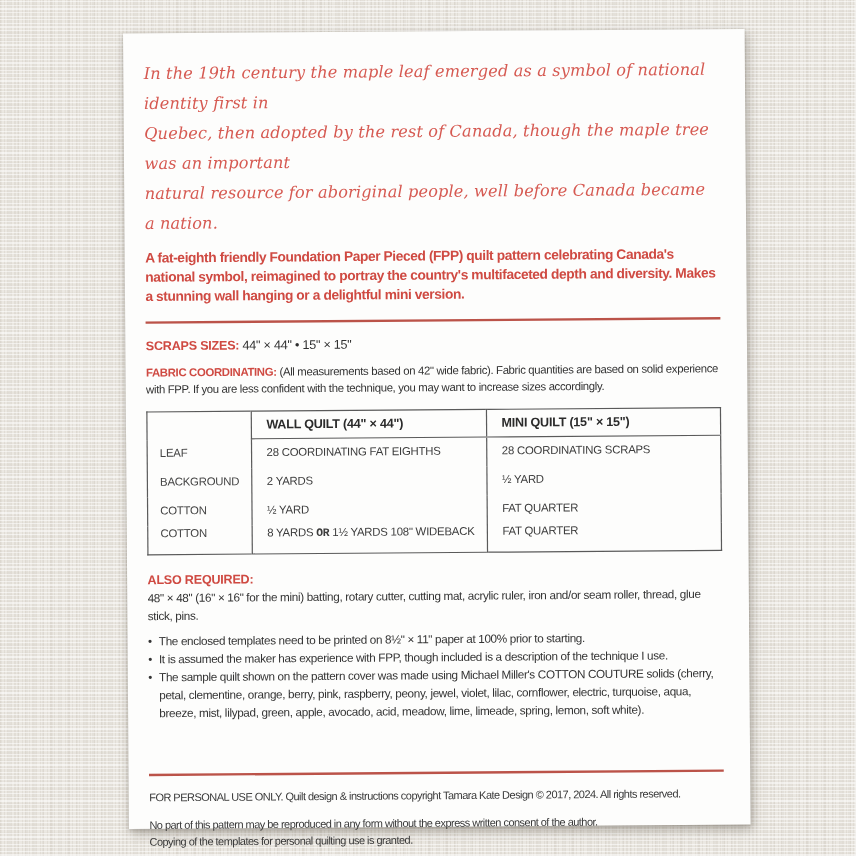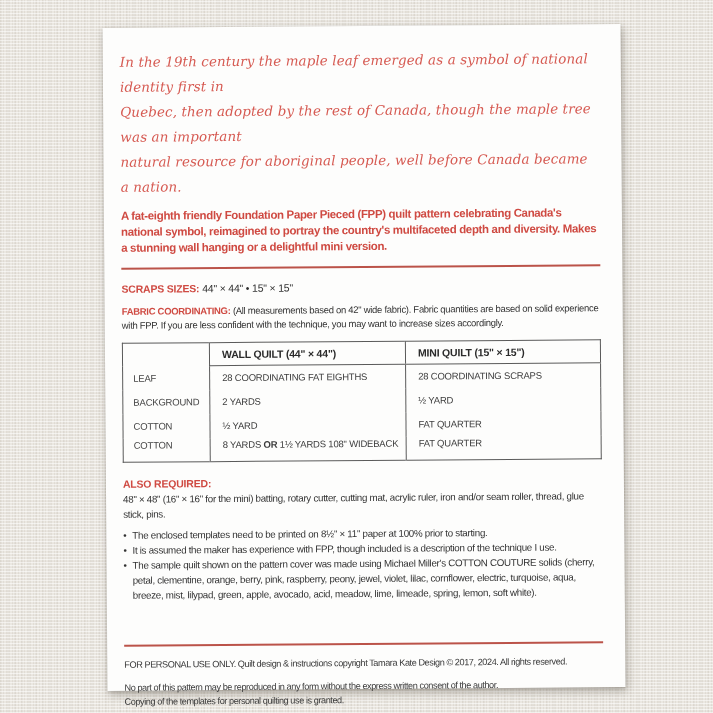--- a/index.html
+++ b/index.html
@@ -53,21 +53,21 @@
   .req-table col.cl{width:87px;} .req-table col.c2w{width:196px;}
   .req-table th,.req-table td{
     text-align:left;vertical-align:middle;font-size:9.5px;letter-spacing:-.2px;color:#3d3d3d;
   }
   .req-table thead th{height:23px;font-size:10.5px;font-weight:bold;color:#2b2b2b;}
   .req-table thead th.c2,.req-table thead th.c3{border-bottom:1px solid var(--table-border);}
   .req-table tbody th,.req-table tbody td{height:24px;font-weight:normal;}
   .req-table tbody tr:last-child th,.req-table tbody tr:last-child td{padding-bottom:9px;}
   .req-table .lab{padding-left:10px;color:#454545;}
   .req-table .c2,.req-table .c3{border-left:1px solid var(--table-border);padding-left:12px;}
-  .b{font-weight:bold;}
+  .b{font-weight:bold;font-family:Liberation Mono, monospace;}
   .also h3{font-size:10.5px;line-height:15px;letter-spacing:-.2px;}
   .also .intro{font-size:9.8px;line-height:15px;letter-spacing:-.3px;color:#333;}
   .bullets{list-style:none;margin-top:6px;}
   .bullets li{
     font-size:9.8px;line-height:15px;letter-spacing:-.3px;color:#333;
     padding-left:9px;position:relative;
   }
   .bullets li::before{content:"•";position:absolute;left:0;top:0;}
   .legal p{font-size:9.2px;line-height:14px;letter-spacing:-.45px;color:#383838;white-space:nowrap;}
   .legal .p1{margin-bottom:9px;}

